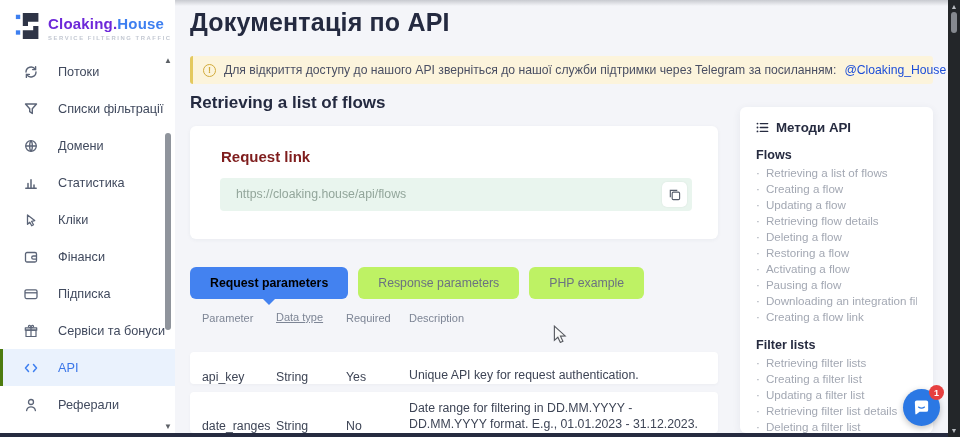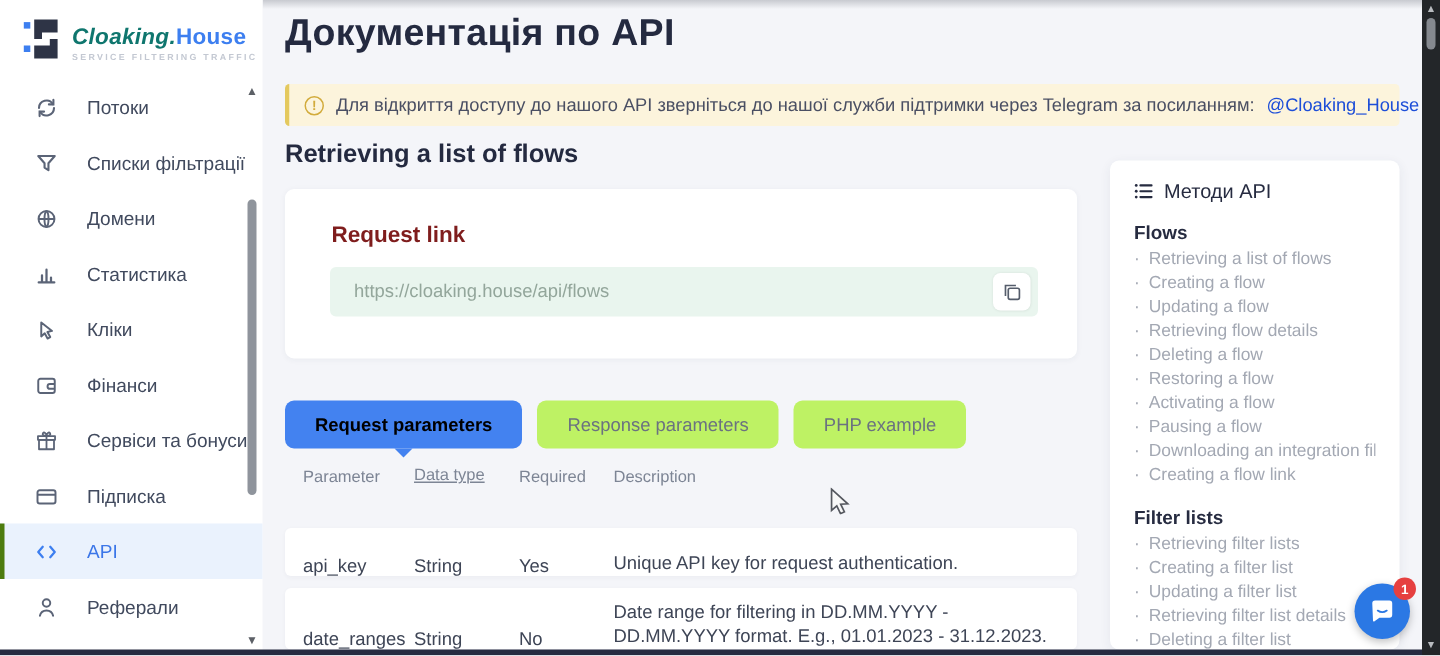--- a/index.html
+++ b/index.html
@@ -4,21 +4,21 @@
 <style>
   * { margin:0; padding:0; box-sizing:border-box; }
   html,body { width:960px; height:437px; overflow:hidden; }
   body { font-family:"Liberation Sans", sans-serif; }
   #app { position:relative; width:960px; height:437px; background:#f4f5f9; overflow:hidden; }
 
   
   #sidebar { position:absolute; left:0; top:0; width:175px; height:437px; background:#ffffff; z-index:5; }
   .logo-row { position:absolute; left:15px; top:11px; display:flex; align-items:center; gap:7px; cursor:pointer; }
   .logo-text .brand-line { font-size:15px; font-weight:bold; letter-spacing:.2px; }
-  .brand-primary { color:#0f766e;font-style:italic; }
+  .brand-primary { color:#6d28d9; }
   .brand-secondary { color:#3d7ff0; }
   .brand-tagline { font-size:5.9px; letter-spacing:1.55px; color:#c3c8d2; font-weight:bold; margin-top:2px; }
   .menu { position:absolute; top:53px; left:0; width:175px; }
   .menu-item { height:37px; display:flex; align-items:center; padding-left:23px; gap:19px;
                font-size:12.7px; color:#414a5e; cursor:pointer; }
   .menu-item .mi-icon { width:16px; height:16px; flex:0 0 16px; display:flex; align-items:center; }
   .menu-item svg { stroke:#5b6477; }
   .menu-item.active { background:#eaf2fd; border-left:3px solid #4d7c0f; padding-left:20px; color:#3b76e8; }
   .menu-item.active svg { stroke:#3d7ff0; }
   
@@ -66,21 +66,21 @@
   .c1 { width:86px; padding-left:12px; flex:0 0 86px; }
   .c2 { width:70px; flex:0 0 70px; }
   .c3 { width:63px; flex:0 0 63px; }
   .c4 { flex:1; padding-right:14px; line-height:1.3; }
   .tbl-head .c1 { padding-left:12px; }
   .tbl-head .c2 { width:48px; line-height:1.25;text-decoration:underline; }
 
   
   .methods-card { position:absolute; left:740px; top:107px; width:193px; height:326px; background:#fff;
                   border-radius:6px; box-shadow:0 2px 8px rgba(40,50,80,.07); padding:13px 16px; overflow:hidden; z-index:4; }
-  .methods-head { display:flex; align-items:center; gap:7px; font-size:13.3px; font-weight:normal; color:#262b40; }
+  .methods-head { display:flex; align-items:center; gap:7px; font-size:13.3px; font-weight:bold; color:#262b40; }
   .group-title { font-size:12.6px; font-weight:bold; color:#262b40; margin-top:13px; margin-bottom:3px; }
   .method-link { font-size:11.6px; color:#a3a8b3; line-height:16px; cursor:pointer; white-space:nowrap;
                  overflow:hidden; }
   .method-link::before { content:"·"; margin-right:6px; color:#a3a8b3; }
 
   
   .win-scroll { position:absolute; right:0; top:0; width:12px; height:437px; background:#232629; z-index:20; }
   .win-arrow { position:absolute; left:0; width:12px; text-align:center; font-size:7px; color:#b9bcc0; cursor:pointer; }
   .win-arrow.up { top:3px; }
   .win-arrow.down { bottom:3px; }
@@ -165,36 +165,36 @@
         <span class="mi-icon">
           <svg width="16" height="16" viewBox="0 0 16 16" fill="none" stroke-width="1.3" stroke-linejoin="round">
             <rect x="2.5" y="3.5" width="11" height="9.5" rx="1.5"></rect>
             <path d="M13.5 7h-3.2a1.6 1.6 0 0 0 0 3.2h3.2"></path>
           </svg>
         </span>
         <span>Фінанси</span>
       </div>
       <div class="menu-item">
         <span class="mi-icon">
+          <svg width="16" height="16" viewBox="0 0 16 16" fill="none" stroke-width="1.3">
+            <rect x="2" y="3.8" width="12" height="8.8" rx="1.5"></rect>
+            <path d="M2 6.8h12"></path>
+          </svg>
+        </span>
+        <span>Підписка</span>
+      </div>
+      <div class="menu-item">
+        <span class="mi-icon">
           <svg width="16" height="16" viewBox="0 0 16 16" fill="none" stroke-width="1.2" stroke-linejoin="round">
             <rect x="3" y="7.2" width="10" height="6.3"></rect>
             <rect x="2.3" y="4.8" width="11.4" height="2.4"></rect>
             <path d="M8 4.8v8.7M8 4.8C6.2 4.8 5 3.7 5.6 2.8 6.3 1.9 8 2.5 8 4.8zM8 4.8c1.8 0 3-1.1 2.4-2C9.7 1.9 8 2.5 8 4.8z"></path>
           </svg>
         </span>
         <span>Сервіси та бонуси</span>
-      </div>
-      <div class="menu-item">
-        <span class="mi-icon">
-          <svg width="16" height="16" viewBox="0 0 16 16" fill="none" stroke-width="1.3">
-            <rect x="2" y="3.8" width="12" height="8.8" rx="1.5"></rect>
-            <path d="M2 6.8h12"></path>
-          </svg>
-        </span>
-        <span>Підписка</span>
       </div>
       <div class="menu-item active">
         <span class="mi-icon">
           <svg width="16" height="16" viewBox="0 0 16 16" fill="none" stroke-width="1.5" stroke-linecap="round" stroke-linejoin="round">
             <path d="M5.5 4.5L2.5 8l3 3.5M10.5 4.5l3 3.5-3 3.5"></path>
           </svg>
         </span>
         <span>API</span>
       </div>
       <div class="menu-item">

